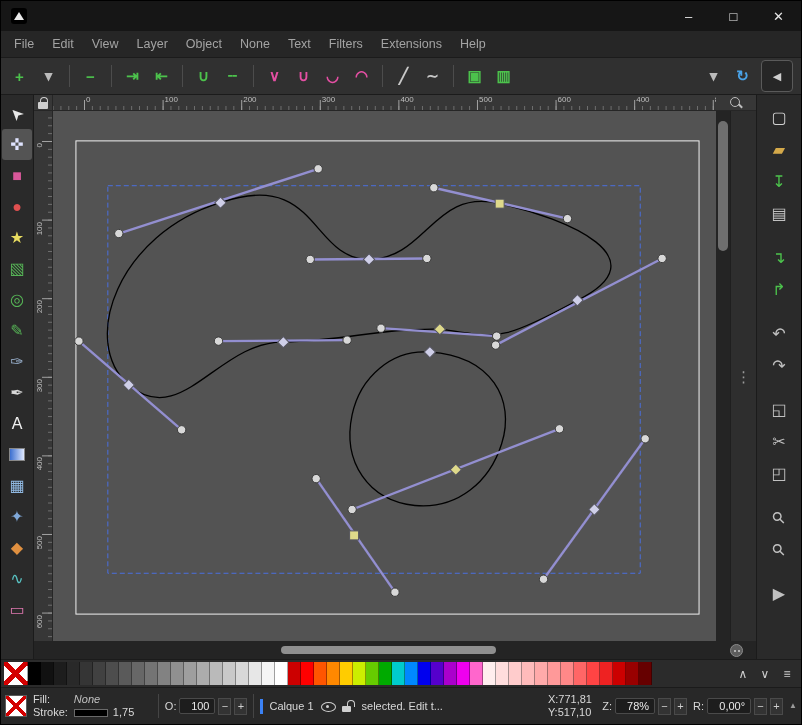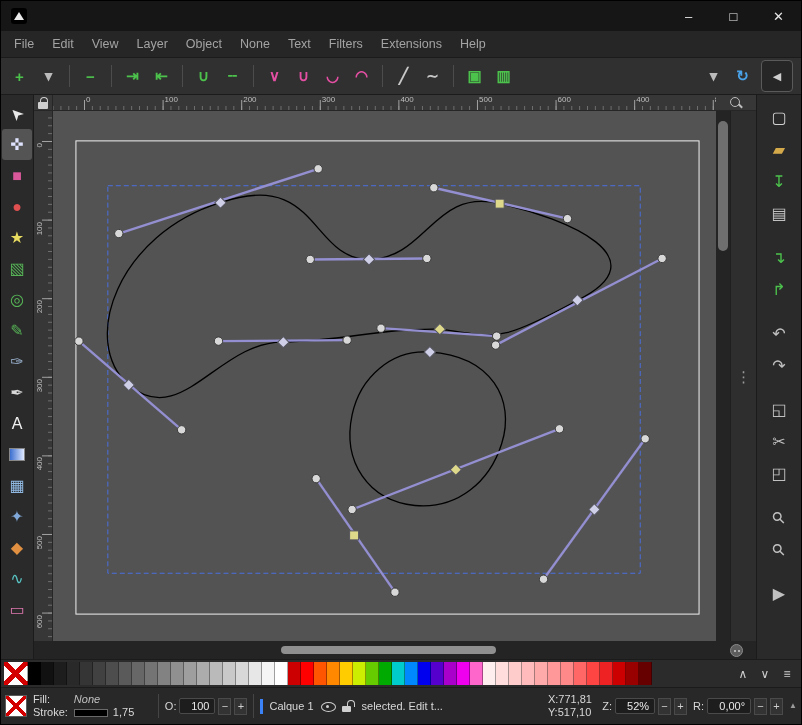--- a/index.html
+++ b/index.html
@@ -464,21 +464,21 @@
     </div>
     <div class="msg">
       <div>selected. Edit t...</div>
     </div>
     <div class="xy">
       <div><span>X:</span><span class="val">771,81</span></div>
       <div><span>Y:</span><span class="val">517,10</span></div>
     </div>
     <div class="zfield">
       <span>Z:</span>
-      <span class="field" style="width:40px">52%</span>
+      <span class="field" style="width:40px">78%</span>
       <span class="spin">−</span>
       <span class="spin">+</span>
     </div>
     <div class="rfield">
       <span>R:</span>
       <span class="field" style="width:44px">0,00°</span>
       <span class="spin">−</span>
       <span class="spin">+</span>
     </div>
     <div class="sb-corner">

